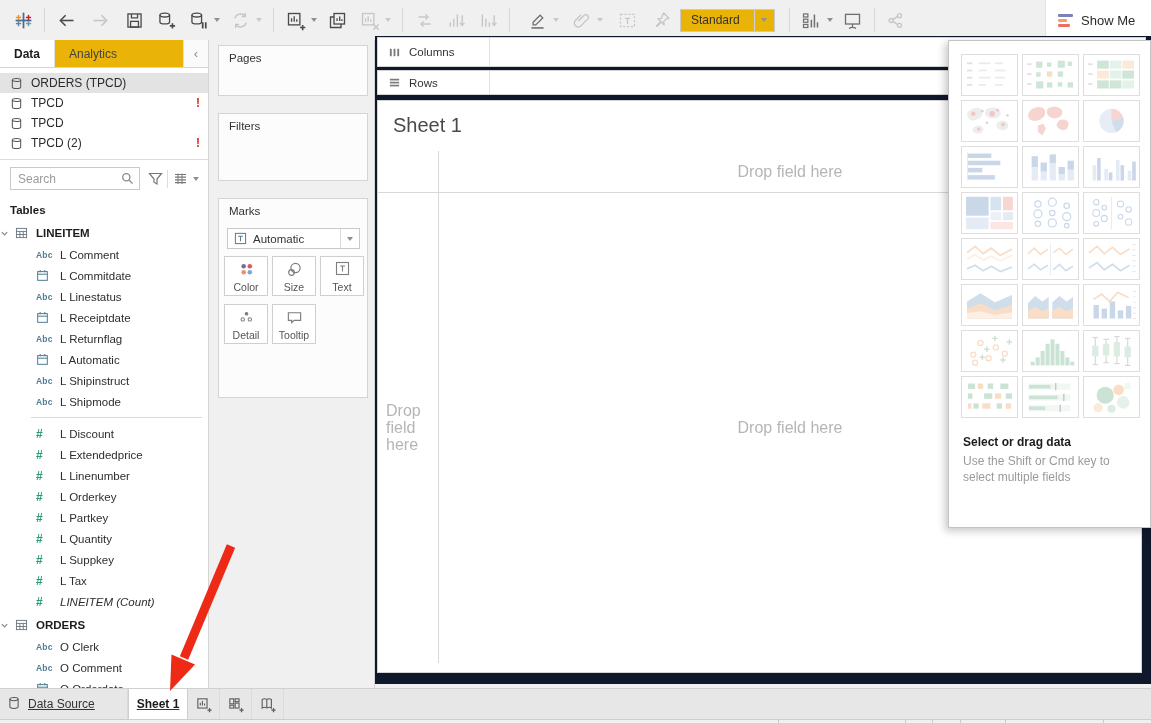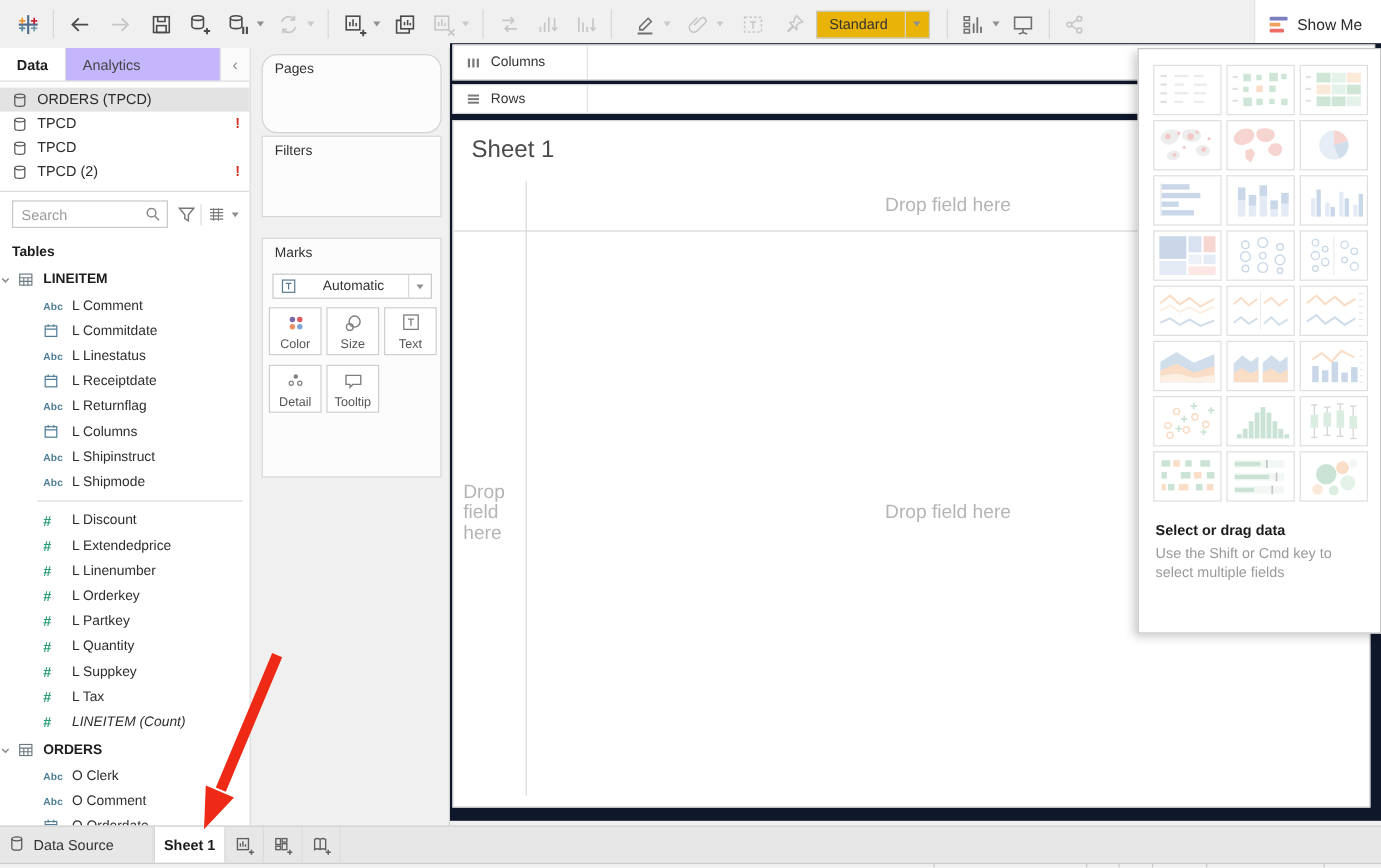--- a/index.html
+++ b/index.html
@@ -24,21 +24,21 @@
   #showme-btn .b1 { width:15px; background:#7d7fbe; }
   #showme-btn .b2 { width:9px;  background:#f2a05e; }
   #showme-btn .b3 { width:12px; background:#ed6c66; }
   #showme-btn span.lbl { font-size:13px; color:#2b2b2b; }
 
   
   #data-pane { position:absolute; left:0; top:40px; width:209px; height:648px; background:#fff; border-right:1px solid #d4d4d4; overflow:hidden; }
   #pane-tabs { display:flex; height:28px; border-bottom:1px solid #d4d4d4; align-items:stretch; }
   .pane-tab { display:flex; align-items:center; padding:0 14px; font-size:12px; }
   .pane-tab.active { font-weight:bold; color:#1c1c1c; background:#fff; border-right:1px solid #e0e0e0; }
-  .pane-tab.inactive { color:#444; background:#c4b5fd; flex:1; border-right:1px solid #e0e0e0; }
+  .pane-tab.inactive { color:#444; background:#eab308; flex:1; border-right:1px solid #e0e0e0; }
   .pane-collapse { width:24px; display:flex; align-items:center; justify-content:center; color:#8a8a8a; font-size:13px; background:#fafafa; }
   #ds-list { padding:5px 0 6px 0; border-bottom:1px solid #dcdcdc; }
   .ds-row { height:20px; display:flex; align-items:center; padding:0 8px 0 10px; font-size:12px; color:#2b2b2b; }
   .ds-row.selected { background:#e3e3e3; }
   .ds-row .ds-ic { margin-right:8px; display:inline-flex; }
   .ds-row .warn { margin-left:auto; color:#d93025; font-weight:bold; font-size:12px; }
   #search-row { display:flex; align-items:center; padding:7px 6px 6px 10px; }
   #search-box { position:relative; width:133px; height:23px; border:1px solid #c9c9c9; background:#fff; display:flex; align-items:center; }
   #search-box input { border:none; outline:none; width:108px; font-size:12px; padding-left:7px; color:#333; font-family:"Liberation Sans",sans-serif; background:transparent; }
   #search-box input::placeholder { color:#9b9b9b; }
@@ -55,24 +55,24 @@
   .f-ic.txt { font-size:8.5px; font-weight:bold; letter-spacing:.2px; }
   .f-ic.num { color:#2a9d78; font-size:12px; font-weight:bold; }
   .field-row .f-label { font-size:11.5px; color:#2e2e2e; }
   .field-row .f-label.it { font-style:italic; }
   .fld-sep { border-top:1px solid #dadada; margin:5px 6px 5px 31px; }
 
   
   #cards-col { position:absolute; left:209px; top:40px; width:166px; height:648px; background:#f0f0f0; border-right:1px solid #d4d4d4; }
   .card { position:absolute; left:9px; width:150px; background:#fcfcfc; border:1px solid #d4d4d4; }
   .card .card-label { font-size:11.5px; color:#333; padding:6px 0 0 10px; }
-  #card-pages   { top:5px;  height:66px;border-radius:13px; }
+  #card-pages   { top:5px;  height:51px; }
   #card-filters { top:73px; height:68px; }
   #card-marks   { top:158px; height:200px; }
-  #marktype { position:absolute; left:8px; top:29px; width:133px; height:21px; border:1px solid #c9c9c9; background:#fff; display:flex; align-items:center;gap:16px; }
+  #marktype { position:absolute; left:8px; top:29px; width:133px; height:21px; border:1px solid #c9c9c9; background:#fff; display:flex; align-items:center; }
   #marktype .mt-ic { margin:0 6px 0 6px; display:inline-flex; color:#5b7c90; }
   #marktype .mt-label { font-size:11.5px; color:#333; flex:1; }
   #marktype .mt-caret { width:19px; height:100%; border-left:1px solid #d9d9d9; display:flex; align-items:center; justify-content:center; }
   .mark-btn { position:absolute; width:44px; height:40px; background:#fff; border:1px solid #cfcfcf; display:flex; flex-direction:column; align-items:center; justify-content:flex-end; padding-bottom:2px; }
   .mark-btn .mb-ic { position:absolute; top:4px; left:0; right:0; display:flex; justify-content:center; color:#7e7e7e; }
   .mark-btn .mb-label { font-size:10.5px; color:#555; }
 
   
   #canvas-col { position:absolute; left:375px; top:36px; width:776px; height:648px; background:#0f172a; }
   .shelf { position:absolute; left:2px; right:5px; background:#fff; border:1px solid #d4d4d4; display:flex; align-items:center; }
@@ -92,21 +92,21 @@
 
   
   #showme-panel { position:absolute; left:948px; top:40px; width:203px; height:488px; background:#fff; border:1px solid #c4c4c4; box-shadow:-3px 3px 8px rgba(0,0,0,.22); z-index:10; }
   #sm-grid { display:grid; grid-template-columns:repeat(3,57px); grid-auto-rows:42px; gap:4px; padding:13px 0 0 12px; }
   .sm-cell { border:1px solid #dedede; background:#fff; display:flex; align-items:center; justify-content:center; }
   .sm-cell svg { width:51px; height:36px; opacity:.55; }
   #sm-hint-title { font-size:12px; font-weight:bold; color:#1c1c1c; padding:17px 14px 4px 14px; }
   #sm-hint-body { font-size:12px; color:#9a9a9a; padding:0 28px 0 14px; line-height:16px; }
 
   
-  #tabbar { position:absolute; left:0; top:688px; width:1151px; height:31px; background:#e7e7e7; border-top:1px solid #d0d0d0; display:flex; align-items:stretch; }
+  #tabbar { position:absolute; left:0; top:688px; width:1151px; height:31px; background:#e7e7e7; border-top:1px solid #d0d0d0; display:flex; align-items:stretch;text-decoration:underline; }
   #ds-tab { width:128px; display:flex; align-items:center; gap:8px; padding-left:8px; font-size:12px; color:#333; border-right:1px solid #dadada; }
   #sheet-tab { width:60px; background:#fff; border-right:1px solid #cfcfcf; border-left:1px solid #cfcfcf; display:flex; align-items:center; justify-content:center; font-size:12px; font-weight:bold; color:#1c1c1c; }
   .nb-btn { width:32px; display:flex; align-items:center; justify-content:center; color:#5f5f5f; border-right:1px solid #dcdcdc; }
   #statusbar { position:absolute; left:0; top:719px; width:1151px; height:4px; background:#f0f0f0; border-top:1px solid #cdcdcd; }
   .st-div { position:absolute; top:0; width:1px; height:4px; background:#c9c9c9; }
 
   
   #red-arrow { position:absolute; left:140px; top:525px; width:110px; height:180px; z-index:50; pointer-events:none; }
 </style>
 </head>
@@ -405,21 +405,21 @@
         <span class="f-label">L Returnflag</span>
       </div>
       <div class="field-row">
         <span class="f-ic">
           <svg width="13" height="13" viewBox="0 0 14 14" fill="none" stroke="currentColor" stroke-width="1.1">
             <rect x="1.8" y="2.8" width="10.4" height="9.4"></rect>
             <path d="M1.8 5.6h10.4"></path>
             <path d="M4.5 1.2v2.4M9.5 1.2v2.4"></path>
           </svg>
         </span>
-        <span class="f-label">L Columns</span>
+        <span class="f-label">L Automatic</span>
       </div>
       <div class="field-row">
         <span class="f-ic txt">Abc</span>
         <span class="f-label">L Shipinstruct</span>
       </div>
       <div class="field-row">
         <span class="f-ic txt">Abc</span>
         <span class="f-label">L Shipmode</span>
       </div>
       <div class="fld-sep"></div>

